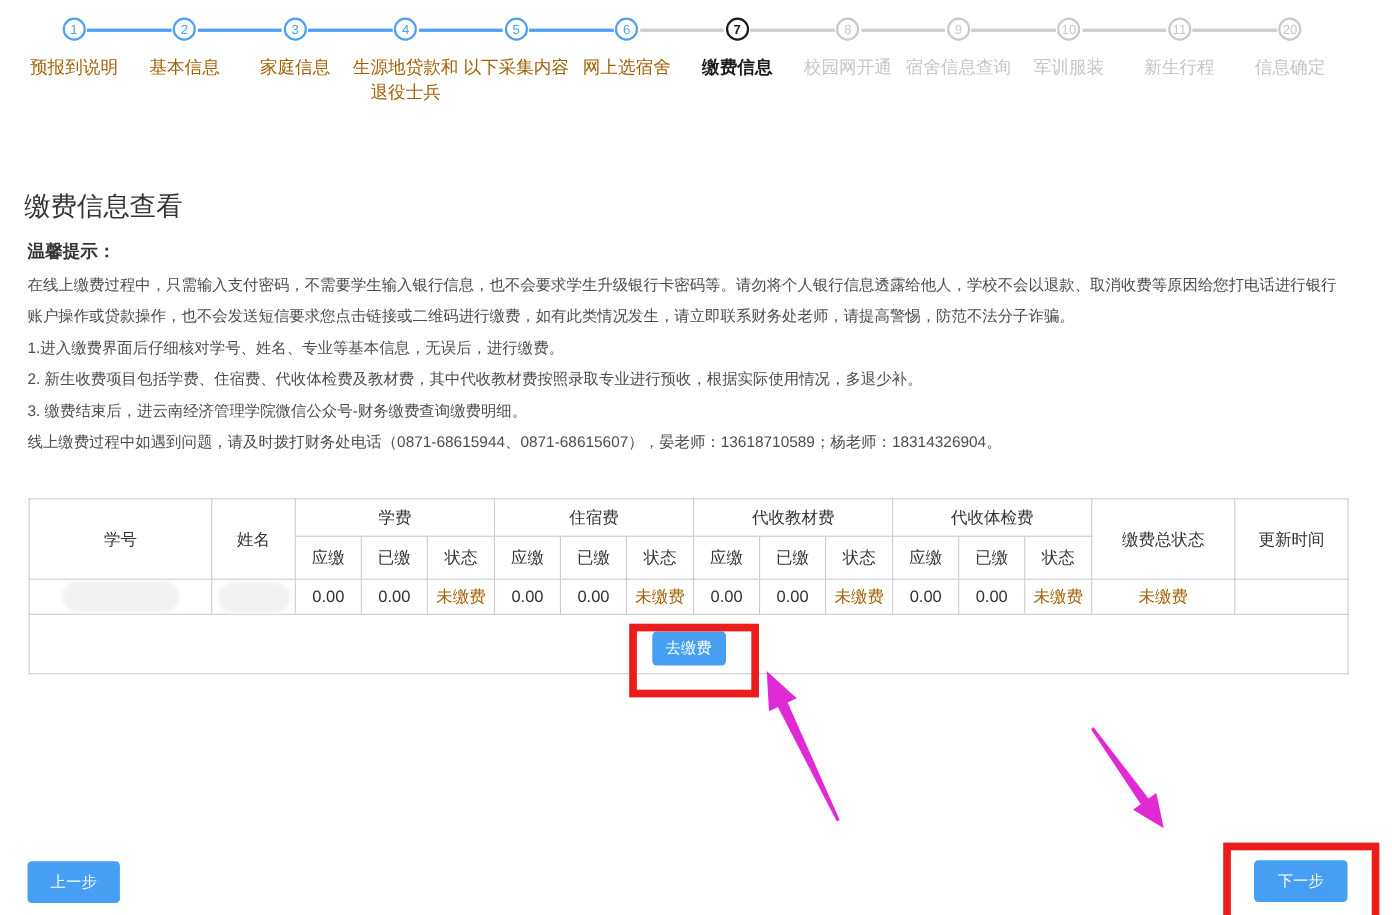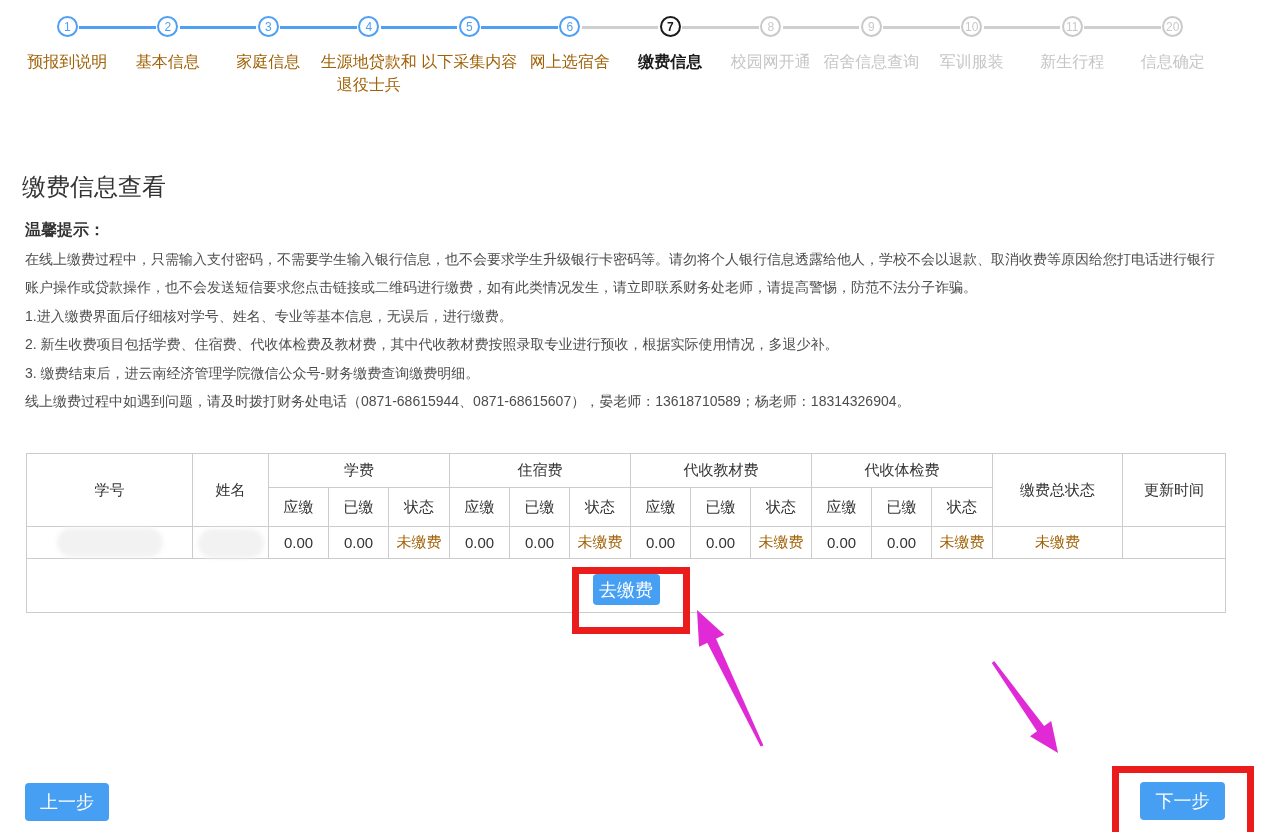--- a/index.html
+++ b/index.html
@@ -41,21 +41,21 @@
   table.fees tr.data td { height:31px; }
   td.red, th.red { color:#a16207; }
   .blob { height:29px; border-radius:15px; background:#f2f2f2; filter:blur(2px); }
   .blob.id { width:106px; margin:0 auto; }
   .blob.nm { width:66px; margin:2px auto 0; }
   tr.foot td { height:54px; border:1px solid #ccc; vertical-align:top;
     padding-top:15px; text-align:center; }
 
   
   .btn { display:inline-block; background:#469ff2; color:#fff; border:none;
-    border-radius:4px; font-size:18px; cursor:pointer;
+    border-radius:4px; font-size:14px; cursor:pointer;
     font-family:Liberation Mono, monospace; }
   .btn-pay { width:67px; height:31px; }
   .btn-prev { position:absolute; left:25px; top:783px; width:84px; height:38px; }
   .btn-next { position:absolute; left:1140px; top:782px; width:85px; height:38px; }
 
   
   .ann-box { position:absolute; border:7px solid #ea1c1c; background:transparent; }
   .ann-box.b1 { left:572px; top:567px; width:118px; height:67px; }
   .ann-box.b2 { left:1112px; top:766px; width:142px; height:80px; }
   svg.arrows { position:absolute; left:0; top:0; pointer-events:none; }

